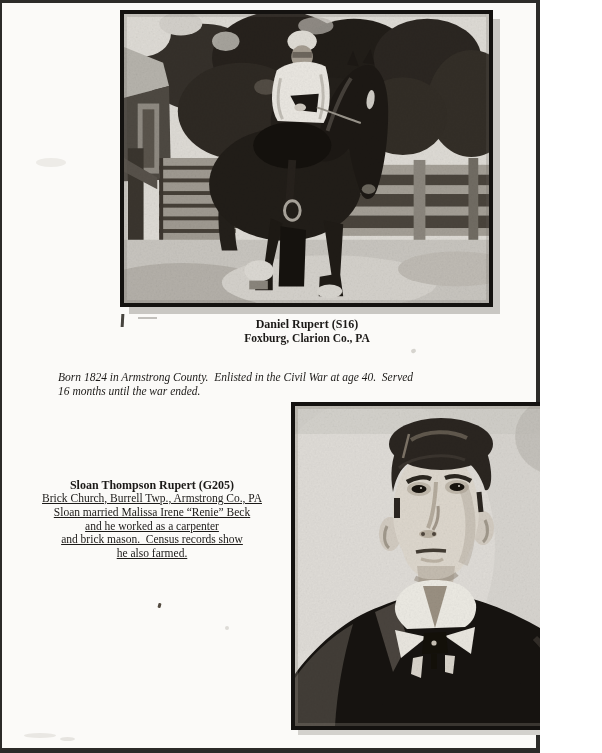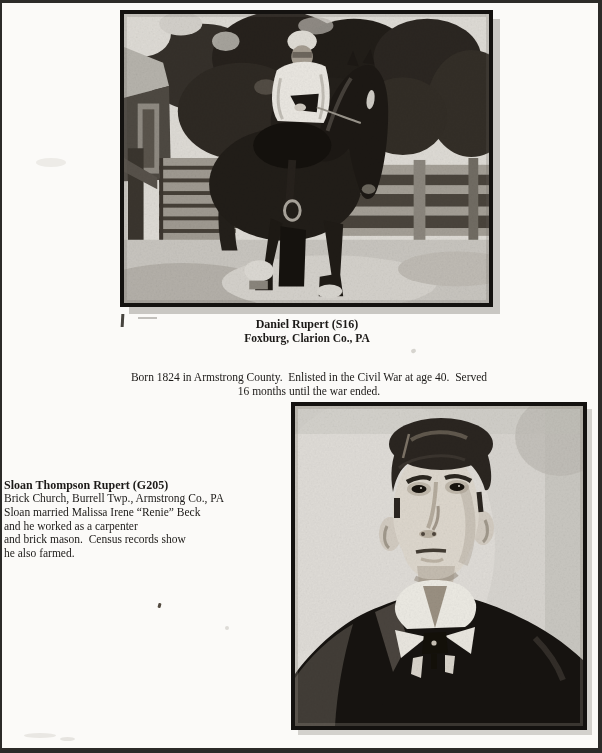--- a/index.html
+++ b/index.html
@@ -1,17 +1,17 @@
 <!DOCTYPE html>
 <html><head>
 <meta charset="utf-8">
 <style>
   html,body{margin:0;padding:0;background:#ffffff;}
   .page{
-    position:relative;width:602px;height:753px;overflow:hidden;
+    position:relative;width:540px;height:753px;overflow:hidden;
     background:#fbfaf8;color:#1c1a18;
     font-family:"Liberation Serif","DejaVu Serif",serif;
   }
   .edge{position:absolute;background:#2c2b29;}
   .edge.top{left:0;top:0;width:602px;height:3px;}
   .edge.left{left:0;top:0;width:2px;height:753px;}
   .edge.right{right:0;top:0;width:4px;height:753px;}
   .edge.bottom{left:0;bottom:0;width:602px;height:5px;}
 
   figure{margin:0;}
@@ -19,26 +19,26 @@
   .photo svg{display:block;width:100%;height:100%;}
   .photo-horse{left:120px;top:10px;width:365px;height:289px;background:#d8d5d0;
     box-shadow:8px 8px 0 -1px #c9c7c3;}
   .photo-portrait{left:291px;top:402px;width:288px;height:320px;background:#d7d4cf;
     box-shadow:6px 6px 0 -1px #d3d1cd;}
 
   .caption-1{position:absolute;left:120px;top:318px;width:374px;text-align:center;}
   .caption-1 .cap-name{font-weight:700;font-size:12px;line-height:13.5px;}
   .caption-1 .cap-sub{font-size:11.5px;line-height:13.5px;font-weight:bold;}
 
-  .bio-para{position:absolute;left:58px;top:358px;width:502px;text-align:center;
-    font-size:11.5px;line-height:14px;white-space:pre-wrap;}
-
-  .caption-2{position:absolute;left:4px;top:478px;width:296px;}
+  .bio-para{position:absolute;left:58px;top:358px;width:502px;text-align:left;
+    font-size:11.5px;line-height:14px;white-space:pre-wrap;font-style:italic;}
+
+  .caption-2{position:absolute;left:4px;top:478px;width:296px;text-align:center;}
   .caption-2 .cap-name{font-weight:700;font-size:12px;line-height:14px;}
-  .caption-2 .cap-body{font-size:11.5px;line-height:13.8px;white-space:pre-wrap;}
+  .caption-2 .cap-body{font-size:11.5px;line-height:13.8px;white-space:pre-wrap;text-decoration:underline;}
 
   .mark{position:absolute;}
   .m1{left:121px;top:314px;width:3px;height:13px;background:#47443f;transform:rotate(3deg);}
   .m2{left:138px;top:317px;width:19px;height:2px;background:#c2c0bc;}
   .m3{left:158px;top:603px;width:3px;height:5px;background:#534b41;border-radius:1px;transform:rotate(14deg);}
   .m4{left:36px;top:158px;width:30px;height:9px;background:#edebe7;border-radius:50%;}
   .m5{left:411px;top:349px;width:5px;height:4px;background:#d6d4cf;border-radius:50%;transform:rotate(-20deg);}
   .m6{left:225px;top:626px;width:4px;height:4px;background:#dddbd7;border-radius:50%;}
   .m7{left:24px;top:733px;width:32px;height:5px;background:#e9e7e3;border-radius:50%;}
   .m8{left:60px;top:737px;width:15px;height:4px;background:#e6e4e0;border-radius:50%;}

